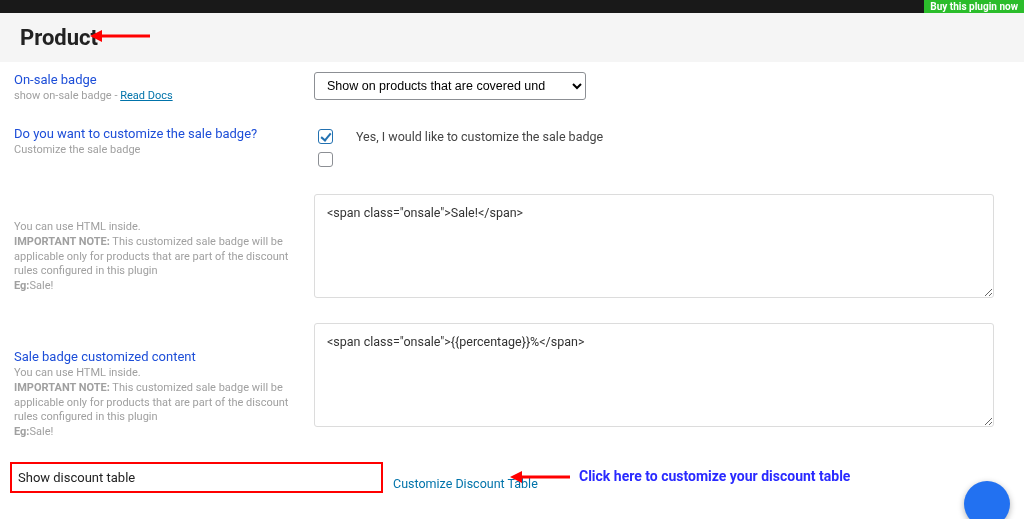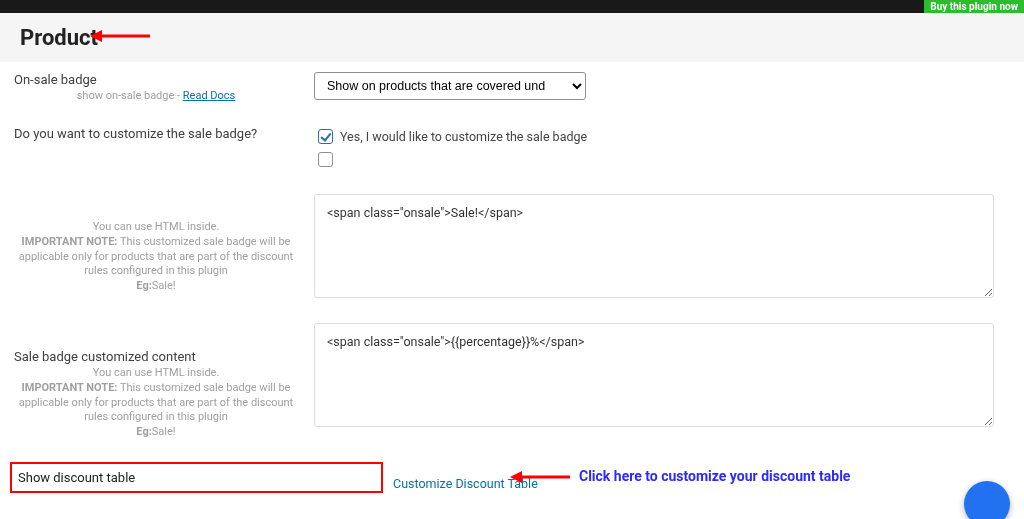--- a/index.html
+++ b/index.html
@@ -5,26 +5,26 @@
   * { box-sizing: border-box; }
   html, body { margin: 0; padding: 0; font-family: -apple-system, BlinkMacSystemFont, "Segoe UI", Roboto, Helvetica, Arial, sans-serif; font-size: 13px; color: #222; background: #fff; }
   .topbar { height: 13px; background: #191919; position: relative; }
   .buy-btn { position: absolute; right: 0; top: 0; height: 22px; background: #2bbd2b; color: #fff; font-size: 10px; font-weight: bold; padding: 0 6px; line-height: 13px; white-space: nowrap; }
   .header { background: #f5f5f5; padding: 12px 20px; position: relative; }
   .header h1 { margin: 0; font-size: 22px; font-weight: 700; }
   .arrow-product { position: absolute; left: 90px; top: 16px; }
   .content { padding: 10px 14px 40px 14px; }
   .row { display: flex; align-items: flex-start; margin-bottom: 22px; }
   .left { width: 300px; flex: 0 0 300px; padding-right: 16px; }
-  .left .label { color: #404040; font-size: 13px; margin-bottom: 2px; }
-  .left .desc { color: #a0a0a0; font-size: 11px; line-height: 1.35; text-align: center; }
+  .left .label { color: #1d4ed8; font-size: 13px; margin-bottom: 2px; }
+  .left .desc { color: #a0a0a0; font-size: 11px; line-height: 1.35; }
   .left .desc a { color: #0073aa; text-decoration: underline; }
   .right { flex: 1; }
   select { border: 1px solid #8c8f94; border-radius: 3px; padding: 4px 24px 4px 8px; font-size: 12.5px; background: #fff; height: 28px; max-width: 100%; }
-  .chk-row { display: flex; align-items: center; gap: 4px; margin-bottom: 2px; font-size: 12.5px; color: #444; }
+  .chk-row { display: flex; align-items: center; gap: 20px; margin-bottom: 2px; font-size: 12.5px; color: #444; }
   .chk-row input[type=checkbox] { width: 15px; height: 15px; appearance: none; border: 1px solid #8c8f94; border-radius: 3px; background: #fff; position: relative; cursor: pointer; }
   .chk-row input[type=checkbox]:checked { border-color: #2271b1; background: #fff; }
   .chk-row input[type=checkbox]:checked::after { content: ""; position: absolute; left: 4px; top: 1px; width: 4px; height: 8px; border: solid #2271b1; border-width: 0 2px 2px 0; transform: rotate(40deg); }
   textarea.codebox { width: 680px; max-width: 100%; height: 104px; border: 1px solid #dcdcdc; border-radius: 3px; padding: 10px 12px; font-family: inherit; font-size: 12.5px; color: #333; resize: vertical; background: #fff; }
   .important { font-weight: bold; color: #a0a0a0; }
   .radio-row { display: flex; align-items: center; gap: 2px; font-size: 12.5px; }
   .ctd-link { color: #0073aa; font-size: 12.5px; text-decoration: none; margin-left: 1px; }
   .red-box { border: 2px solid #ff0000; padding: 6px 6px 6px 4px; margin-left: -4px; position: relative; }
   .annot { color: #2a2aff; font-weight: bold; font-size: 14px; position: absolute; left: 565px; top: 6px; white-space: nowrap; }
   .arrow-ctd { position: absolute; left: 496px; top: 8px; }
@@ -58,20 +58,21 @@
     <div class="right">
       <select style="width:272px;">
         <option>Show on products that are covered under any discount ru</option>
       </select>
     </div>
   </div>
 
   <div class="row">
     <div class="left">
       <div class="label">Do you want to customize the sale badge?</div>
+      <div class="desc">Customize the sale badge</div>
     </div>
     <div class="right">
       <div class="chk-row">
         <input type="checkbox" checked="" style="">
         <span>Yes, I would like to customize the sale badge</span>
       </div>
       <div class="chk-row">
         <input type="checkbox" style="">
       </div>
     </div>

